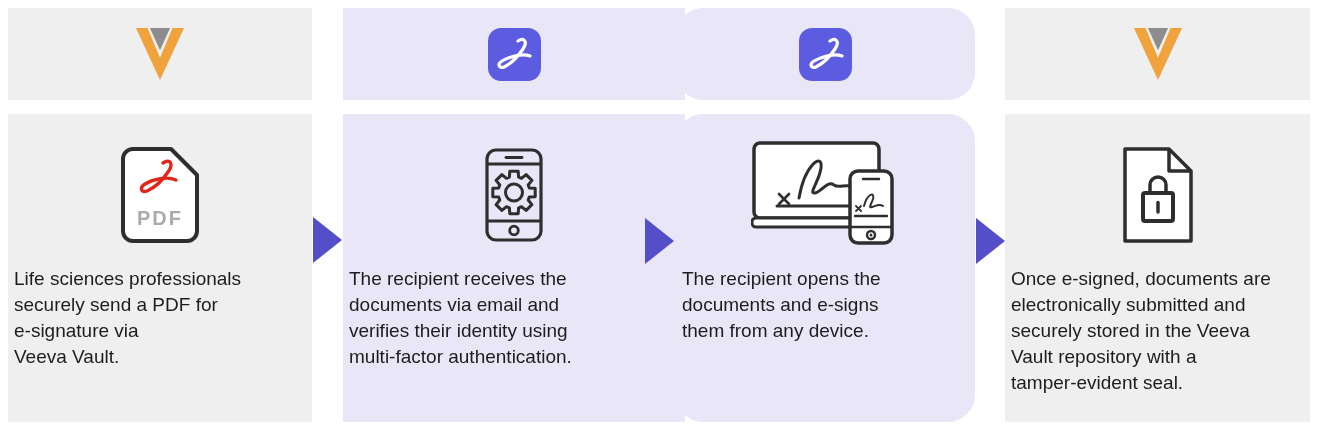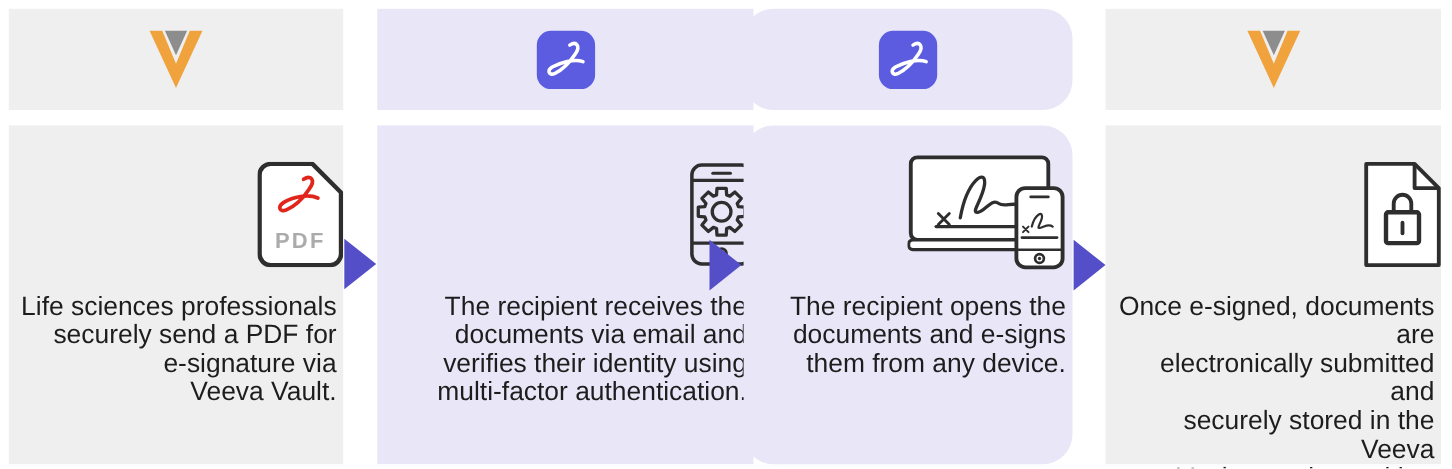--- a/index.html
+++ b/index.html
@@ -23,26 +23,26 @@
   .header-cell{top:8px;height:92px;display:flex;align-items:center;justify-content:center;}
   .body-cell{top:114px;height:308px;}
   .theme-gray{background:var(--panel-gray);}
   .theme-purple{background:var(--panel-purple);}
   .col1{left:8px;width:304px;}
   .col2{left:343px;width:342px;}
   .col3{left:676px;width:299px;border-radius:27px;}
   .col4{left:1005px;width:305px;}
   .icon-box{
     position:absolute;top:22px;left:0;right:0;height:118px;
-    display:flex;align-items:center;justify-content:flex-end;
+    display:flex;align-items:center;justify-content:center;
   }
   .step-text{
     position:absolute;top:152px;left:6px;right:6px;
-    text-align:right;white-space:pre-line;
-    font-size:24px;line-height:26px;color:var(--text);
+    text-align:left;white-space:pre-line;
+    font-size:19px;line-height:26px;color:var(--text);
   }
   .adobe-tile{
     width:53px;height:53px;border-radius:13px;background:var(--adobe-purple);
     display:flex;align-items:center;justify-content:center;
   }
   .flow-arrow{
     position:absolute;width:0;height:0;
     border-top:23px solid transparent;
     border-bottom:23px solid transparent;
     border-left:29px solid var(--arrow-purple);

